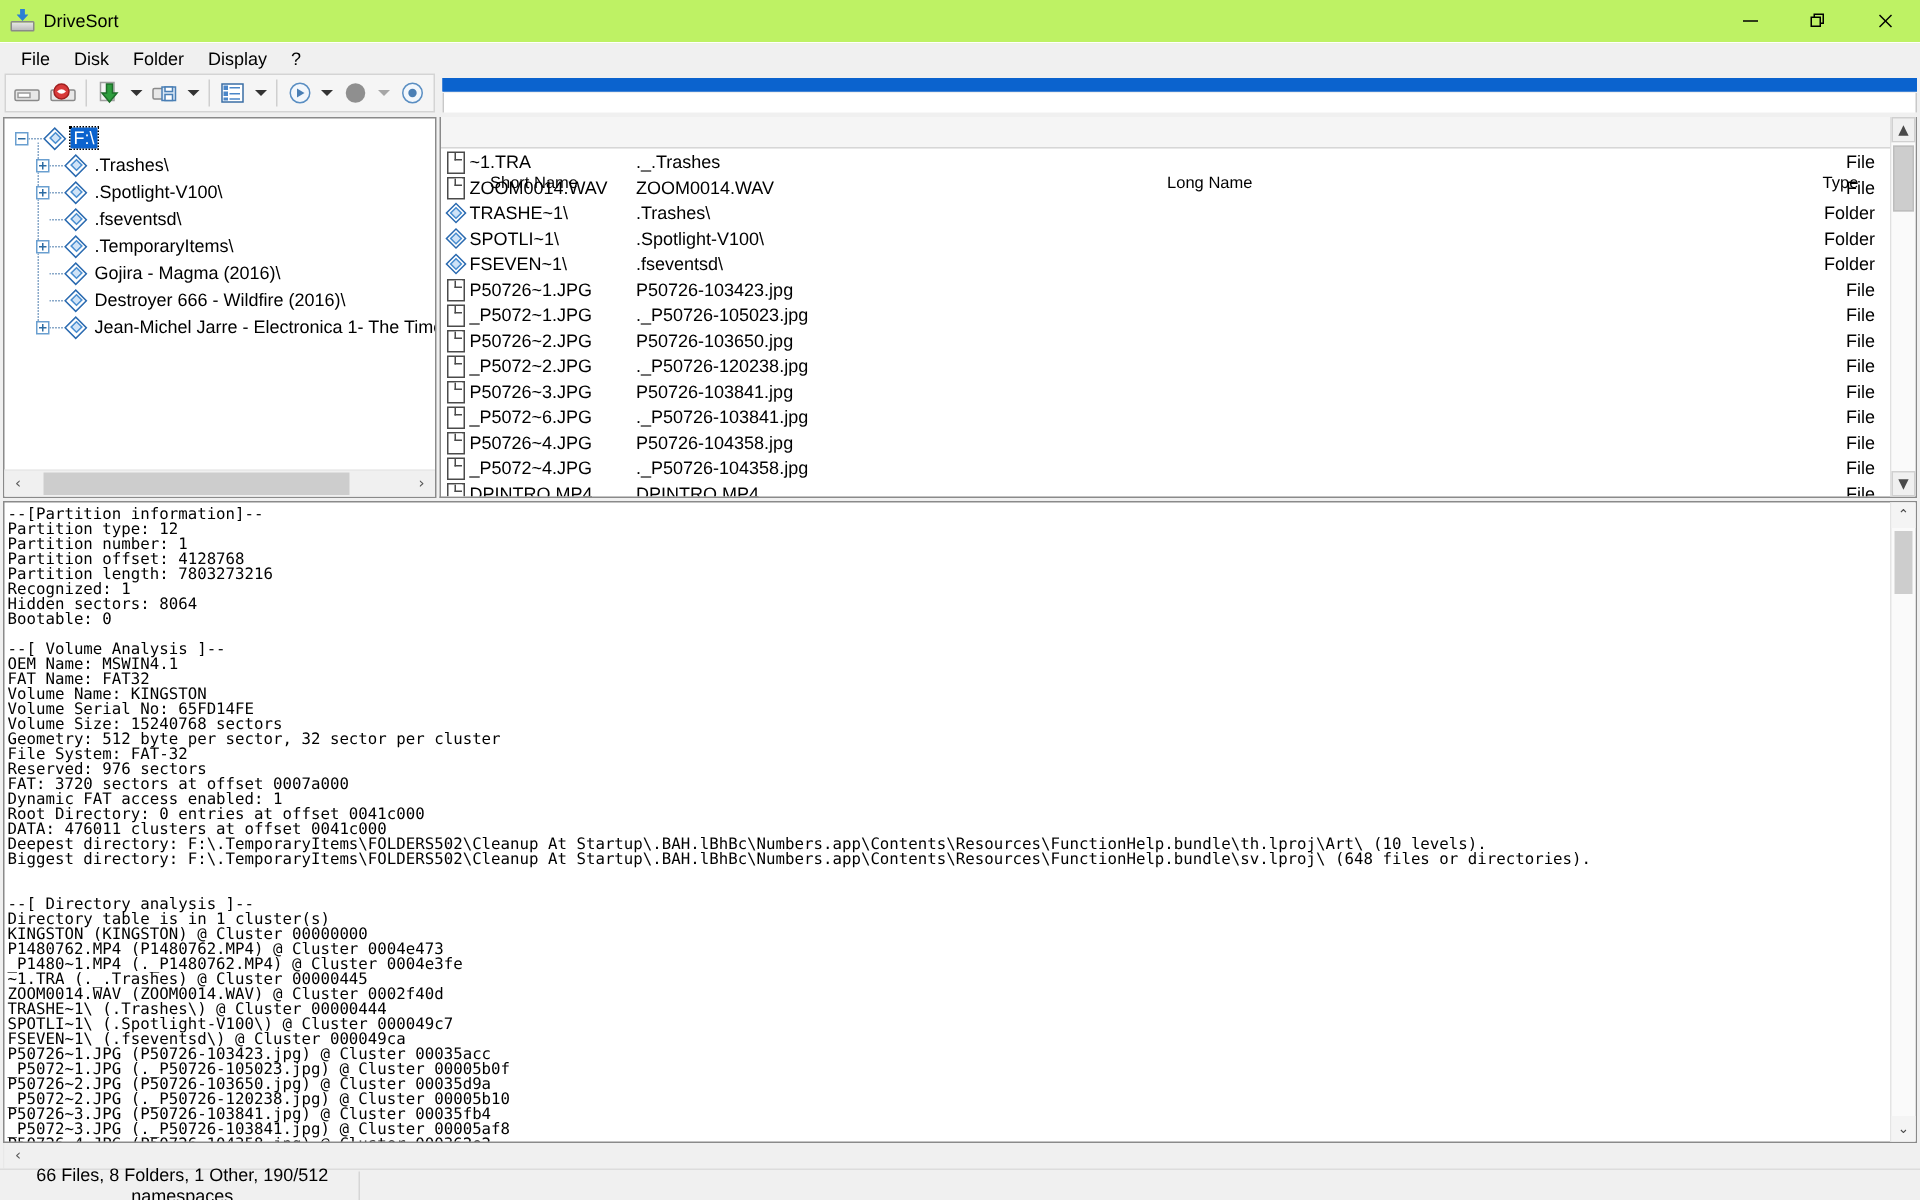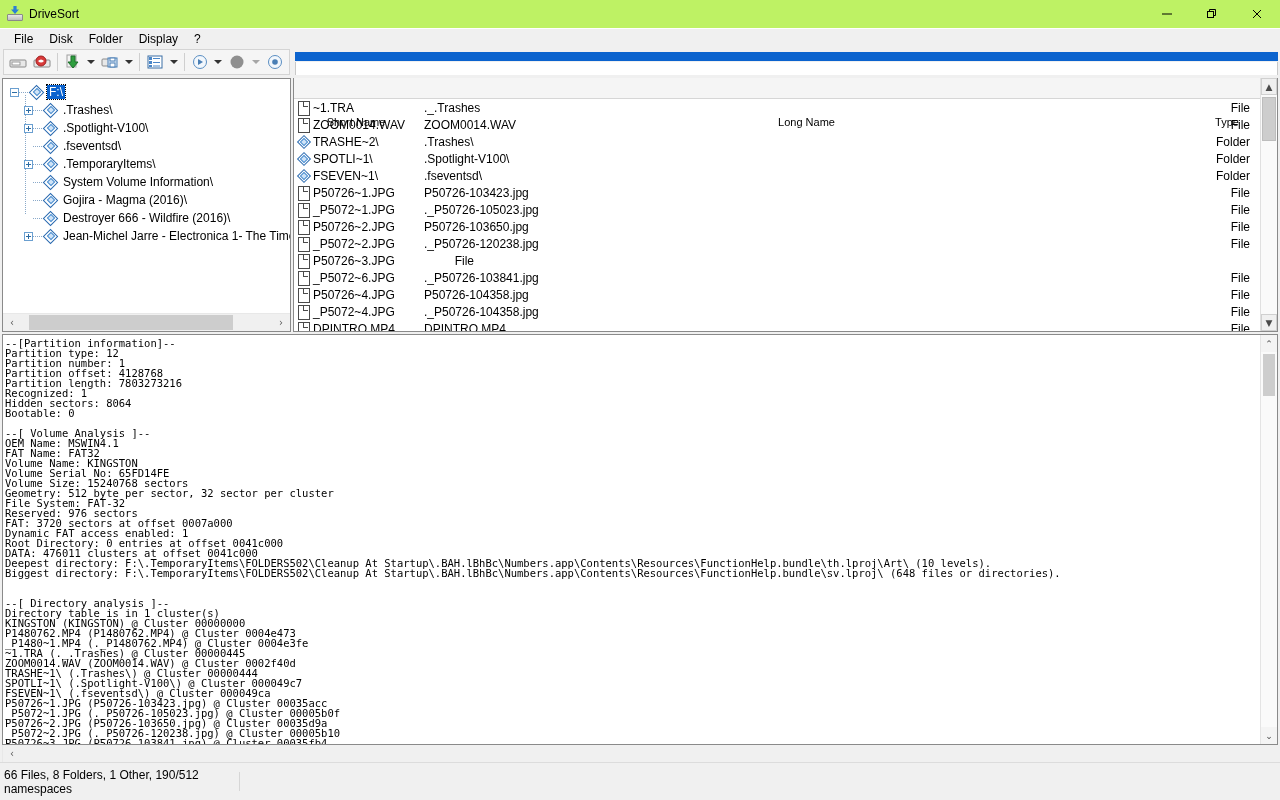--- a/index.html
+++ b/index.html
@@ -390,26 +390,27 @@
     margin: 0 2px;
     display: flex;
     flex: 0 0 auto;
     background: #f0f0f0;
     border-left: 1px solid #e8e8e8;
   }
   .log-hscroll .track { flex: 1 1 auto; }
 
   
   .statusbar {
-    height: 38px;
+    height: 21px;
     flex: 0 0 auto;
     display: flex;
     align-items: center;
     background: #f0f0f0;
     border-top: 1px solid #dcdcdc;
+    text-align: center;
   }
   .status-cell {
     padding-left: 4px;
     font-size: 12px;
     color: #000;
     border-right: 1px solid #d6d6d6;
     height: 19px;
     display: flex;
     align-items: center;
     width: 240px;
@@ -572,26 +573,20 @@
           <div class="tree-label">.fseventsd\</div>
         </div>
 
         <div class="tree-row" style="padding-left:19px;">
           <div class="tnode-expander plus"></div>
           <div class="dots"></div>
           <div class="folder-diamond"></div>
           <div class="tree-label">.TemporaryItems\</div>
         </div>
 
-        <div class="tree-row" style="padding-left:19px;">
-          <div class="tnode-spacer"></div>
-          <div class="dots"></div>
-          <div class="folder-diamond"></div>
-          <div class="tree-label">System Volume Information\</div>
-        </div>
 
         <div class="tree-row" style="padding-left:19px;">
           <div class="tnode-spacer"></div>
           <div class="dots"></div>
           <div class="folder-diamond"></div>
           <div class="tree-label">Gojira - Magma (2016)\</div>
         </div>
 
         <div class="tree-row" style="padding-left:19px;">
           <div class="tnode-spacer"></div>
@@ -637,21 +632,21 @@
               <div class="c-short">
                 <span class="ficon file"></span>
                 <span>ZOOM0014.WAV</span>
               </div>
               <div class="c-long">ZOOM0014.WAV</div>
               <div class="c-type">File</div>
             </div>
             <div class="lrow">
               <div class="c-short">
                 <span class="ficon folder"></span>
-                <span>TRASHE~2\</span>
+                <span>TRASHE~1\</span>
               </div>
               <div class="c-long">.Trashes\</div>
               <div class="c-type">Folder</div>
             </div>
             <div class="lrow">
               <div class="c-short">
                 <span class="ficon folder"></span>
                 <span>SPOTLI~1\</span>
               </div>
               <div class="c-long">.Spotlight-V100\</div>
@@ -695,20 +690,21 @@
                 <span>_P5072~2.JPG</span>
               </div>
               <div class="c-long">._P50726-120238.jpg</div>
               <div class="c-type">File</div>
             </div>
             <div class="lrow">
               <div class="c-short">
                 <span class="ficon file"></span>
                 <span>P50726~3.JPG</span>
               </div>
+              <div class="c-long">P50726-103841.jpg</div>
               <div class="c-type">File</div>
             </div>
             <div class="lrow">
               <div class="c-short">
                 <span class="ficon file"></span>
                 <span>_P5072~6.JPG</span>
               </div>
               <div class="c-long">._P50726-103841.jpg</div>
               <div class="c-type">File</div>
             </div>

